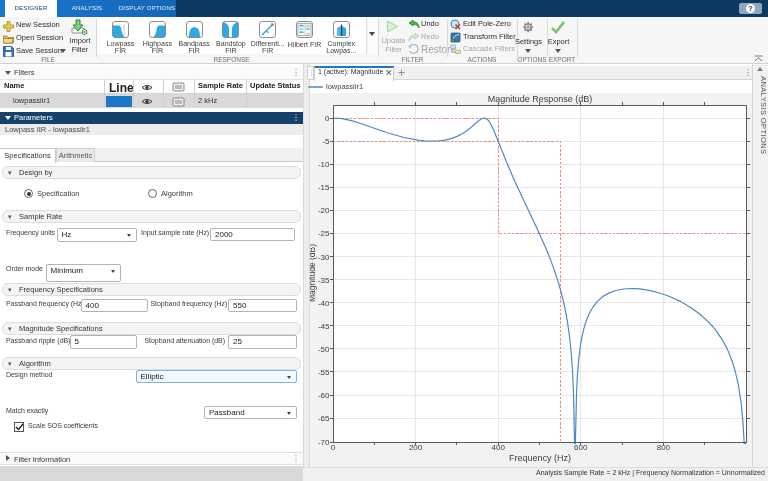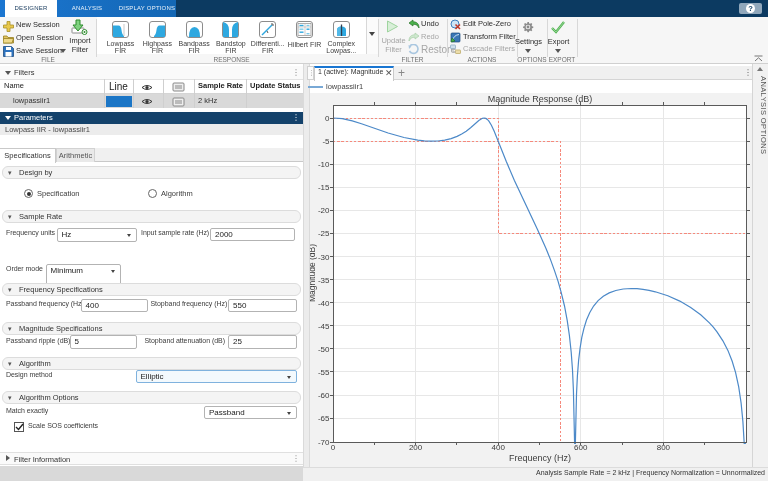--- a/index.html
+++ b/index.html
@@ -189,22 +189,22 @@
       <path d="M0.5 1 h8 M1 6 L4.5 2.8 L8 6" stroke="#777" fill="none"></path>
     </svg>
 
 <div class="abs" style="left:0;top:64px;width:303px;height:417px;background:#fff"></div>
 
 <div class="abs" style="left:0;top:66px;width:303px;height:13px;background:#fafafa;font-size:7.5px;color:#333;line-height:13px;padding-left:14px">Filters</div>
 <div class="abs" style="left:5px;top:71px;width:0;height:0;border-left:3.5px solid transparent;border-right:3.5px solid transparent;border-top:4px solid #555"></div>
 <div class="abs" style="left:292px;top:66px;font-size:8px;color:#777;line-height:13px">⋮</div>
 
 <div class="abs" style="left:0;top:79px;width:303px;height:15px;background:#fff;border-top:1px solid #e2e2e2;border-bottom:1px solid #d5d5d5"></div>
-<div class="abs" style="left:4px;top:81px;font-size:7.5px;font-weight:normal;color:#222">Name</div>
-<div class="abs" style="left:109px;top:81px;font-size:10px;font-weight:normal;color:#222">Line</div>
+<div class="abs" style="left:4px;top:81px;font-size:7.5px;font-weight:bold;color:#222">Name</div>
+<div class="abs" style="left:109px;top:81px;font-size:12px;font-weight:bold;color:#222">Line</div>
 <div class="abs" style="left:198px;top:81px;font-size:7.5px;font-weight:bold;color:#222">Sample Rate</div>
 <div class="abs" style="left:250px;top:81px;font-size:7.5px;font-weight:bold;color:#222">Update Status</div>
 <div class="abs" style="left:0;top:94px;width:303px;height:14px;background:#d9d9d9"></div>
 <div class="abs" style="left:13px;top:95.5px;font-size:7.5px;color:#333">lowpassiir1</div>
 <div class="abs" style="left:106px;top:95.5px;width:26px;height:11px;background:#1c76c6"></div>
 <div class="abs" style="left:198px;top:95.5px;font-size:7.5px;color:#333">2 kHz</div>
 
 <svg class="abs" style="left:141px;top:82.5px" width="12" height="9" viewBox="0 0 12 9">
       <path d="M1 4.5 Q6 0.5 11 4.5 Q6 8.5 1 4.5z" fill="none" stroke="#333" stroke-width="1"></path>
       <circle cx="6" cy="4.5" r="1.6" fill="#333"></circle>
@@ -245,39 +245,38 @@
 <div class="abs" style="left:148px;top:189px;width:9px;height:9px;border:1px solid #666;border-radius:50%;background:#fff"></div>
 <div class="abs" style="left:161px;top:188.5px;font-size:7.5px;color:#3c3c3c">Algorithm</div>
 
 <div class="hdr" style="top:210px"><span class="ar">▾</span>Sample Rate</div>
 <div class="abs flbl" style="left:6px;top:229px">Frequency units</div>
 <div class="dd" style="left:56.5px;top:227.5px;width:80px;height:14px">Hz<div class="car"></div></div>
 <div class="abs flbl" style="left:141px;top:229px">Input sample rate (Hz)</div>
 <div class="inp" style="left:210px;top:227.5px;width:85px;height:13.5px">2000</div>
 
 <div class="abs flbl" style="left:6px;top:265px">Order mode</div>
-<div class="dd" style="left:45.5px;top:263.5px;width:75px;height:31px">Minimum<div class="car"></div></div>
+<div class="dd" style="left:45.5px;top:263.5px;width:75px;height:18px">Minimum<div class="car"></div></div>
 
 <div class="hdr" style="top:283px"><span class="ar">▾</span>Frequency Specifications</div>
 <div class="abs flbl" style="left:6px;top:300px">Passband frequency (Hz)</div>
 <div class="inp" style="left:80.5px;top:298.5px;width:67px;height:13.5px">400</div>
 <div class="abs flbl" style="left:150.5px;top:300px">Stopband frequency (Hz)</div>
 <div class="inp" style="left:228px;top:298.5px;width:69px;height:13.5px">550</div>
 
 <div class="hdr" style="top:322px"><span class="ar">▾</span>Magnitude Specifications</div>
 <div class="abs flbl" style="left:6px;top:336.5px">Passband ripple (dB)</div>
 <div class="inp" style="left:69.5px;top:335px;width:67px;height:13.5px">5</div>
 <div class="abs flbl" style="left:144.5px;top:336.5px">Stopband attenuation (dB)</div>
 <div class="inp" style="left:228px;top:335px;width:69px;height:13.5px">25</div>
 
 <div class="hdr" style="top:356.5px"><span class="ar">▾</span>Algorithm</div>
 <div class="abs flbl" style="left:6px;top:371px">Design method</div>
 <div class="dd" style="left:135.5px;top:369.5px;width:161px;height:13.5px;border-color:#7fb2de;background:#f3f9fd">Elliptic<div class="car"></div></div>
 
-<div class="hdr" style="top:391px"><span class="ar">▾</span>Algorithm Options</div>
 <div class="abs flbl" style="left:6px;top:407px">Match exactly</div>
 <div class="dd" style="left:204px;top:405.5px;width:93px;height:13.5px">Passband<div class="car"></div></div>
 <div class="abs" style="left:14px;top:421.5px;width:10px;height:10px;border:1px solid #555;background:#fff"></div>
 <svg class="abs" style="left:15px;top:422.5px" width="9" height="8" viewBox="0 0 9 8">
       <path d="M1 4 L3.5 6.5 L8 1" stroke="#222" stroke-width="1.4" fill="none"></path>
     </svg>
 <div class="abs flbl" style="left:28px;top:421.5px">Scale SOS coefficients</div>
 
 <div class="abs" style="left:0;top:452px;width:303px;height:13px;background:#fafafa;border-top:1px solid #e0e0e0;border-bottom:1px solid #e0e0e0;font-size:7.5px;color:#333;line-height:13px;padding-left:14px">Filter Information</div>
 <div class="abs" style="left:6px;top:455px;width:0;height:0;border-top:3.5px solid transparent;border-bottom:3.5px solid transparent;border-left:4px solid #555"></div>

